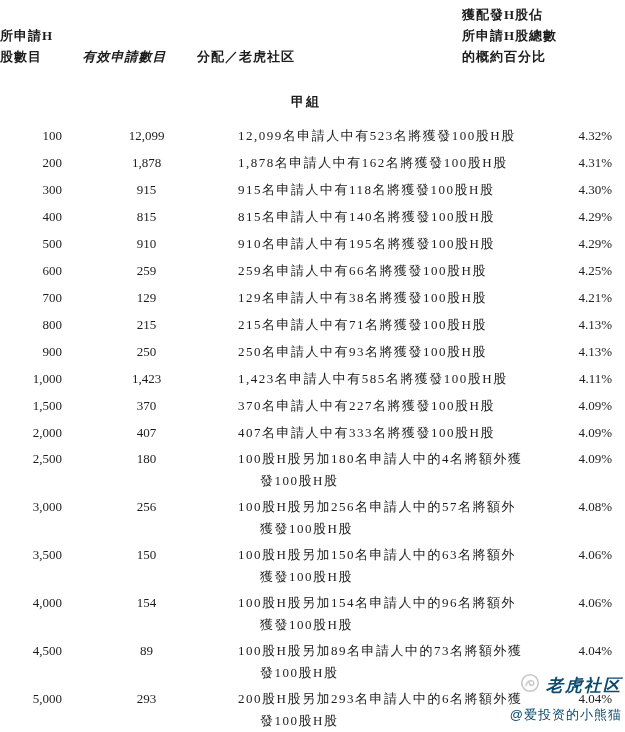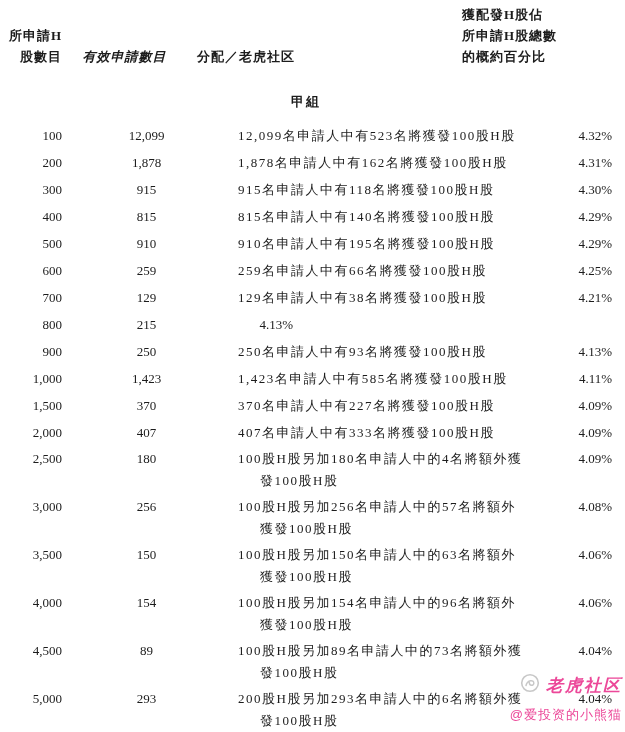--- a/index.html
+++ b/index.html
@@ -15,21 +15,21 @@
     padding-right:13px;
   }
   
   .thead {
     display:flex;
     align-items:flex-end;
     padding-top:4px;
     font-weight:bold;
   }
   .thead .hline { line-height:21px; white-space:nowrap; }
-  .hc1 { width:62px;  text-align:right; letter-spacing:1px; }
+  .hc1 { width:62px;  text-align:left; letter-spacing:1px; }
   .hc2 { width:125px; text-align:center; letter-spacing:1px; line-height:21px;font-style:italic; }
   .hc3 { margin-left:10px; flex:1; text-align:left; letter-spacing:1px; line-height:21px; }
   .hc4 { width:150px; text-align:left; letter-spacing:1px; }
   
   .group {
     margin-top:28px;
     text-align:center;
     font-weight:bold;
     line-height:14px;
     letter-spacing:2px;
@@ -43,21 +43,21 @@
   .rc2 { width:125px; text-align:center; }
   .rc3 { margin-left:7px; flex:1; letter-spacing:1.5px; }
   .rc3 .l1, .rc3 .l2 { white-space:nowrap; }
   .rc3 .l2 { padding-left:22px; }
   .rc4 { width:62px; text-align:right; }
   
   .watermark {
     position:absolute;
     right:3px; bottom:8px;
     text-align:right;
-    color:#ec4899;
+    color:#0c4a6e;
     pointer-events:none;
     margin-top:45px;
   }
   .wm-brand {
     display:flex;
     align-items:center;
     justify-content:flex-end;
     gap:6px;
     font-size:17px;
     font-weight:bold;
@@ -153,20 +153,24 @@
       <div class="rc2">129</div>
       <div class="rc3">
         <div class="l1">129名申請人中有38名將獲發100股H股</div>
 
       </div>
       <div class="rc4">4.21%</div>
     </div>
       <div class="row one-line">
       <div class="rc1">800</div>
       <div class="rc2">215</div>
+      <div class="rc3">
+        <div class="l1">215名申請人中有71名將獲發100股H股</div>
+
+      </div>
       <div class="rc4">4.13%</div>
     </div>
       <div class="row one-line">
       <div class="rc1">900</div>
       <div class="rc2">250</div>
       <div class="rc3">
         <div class="l1">250名申請人中有93名將獲發100股H股</div>
 
       </div>
       <div class="rc4">4.13%</div>

